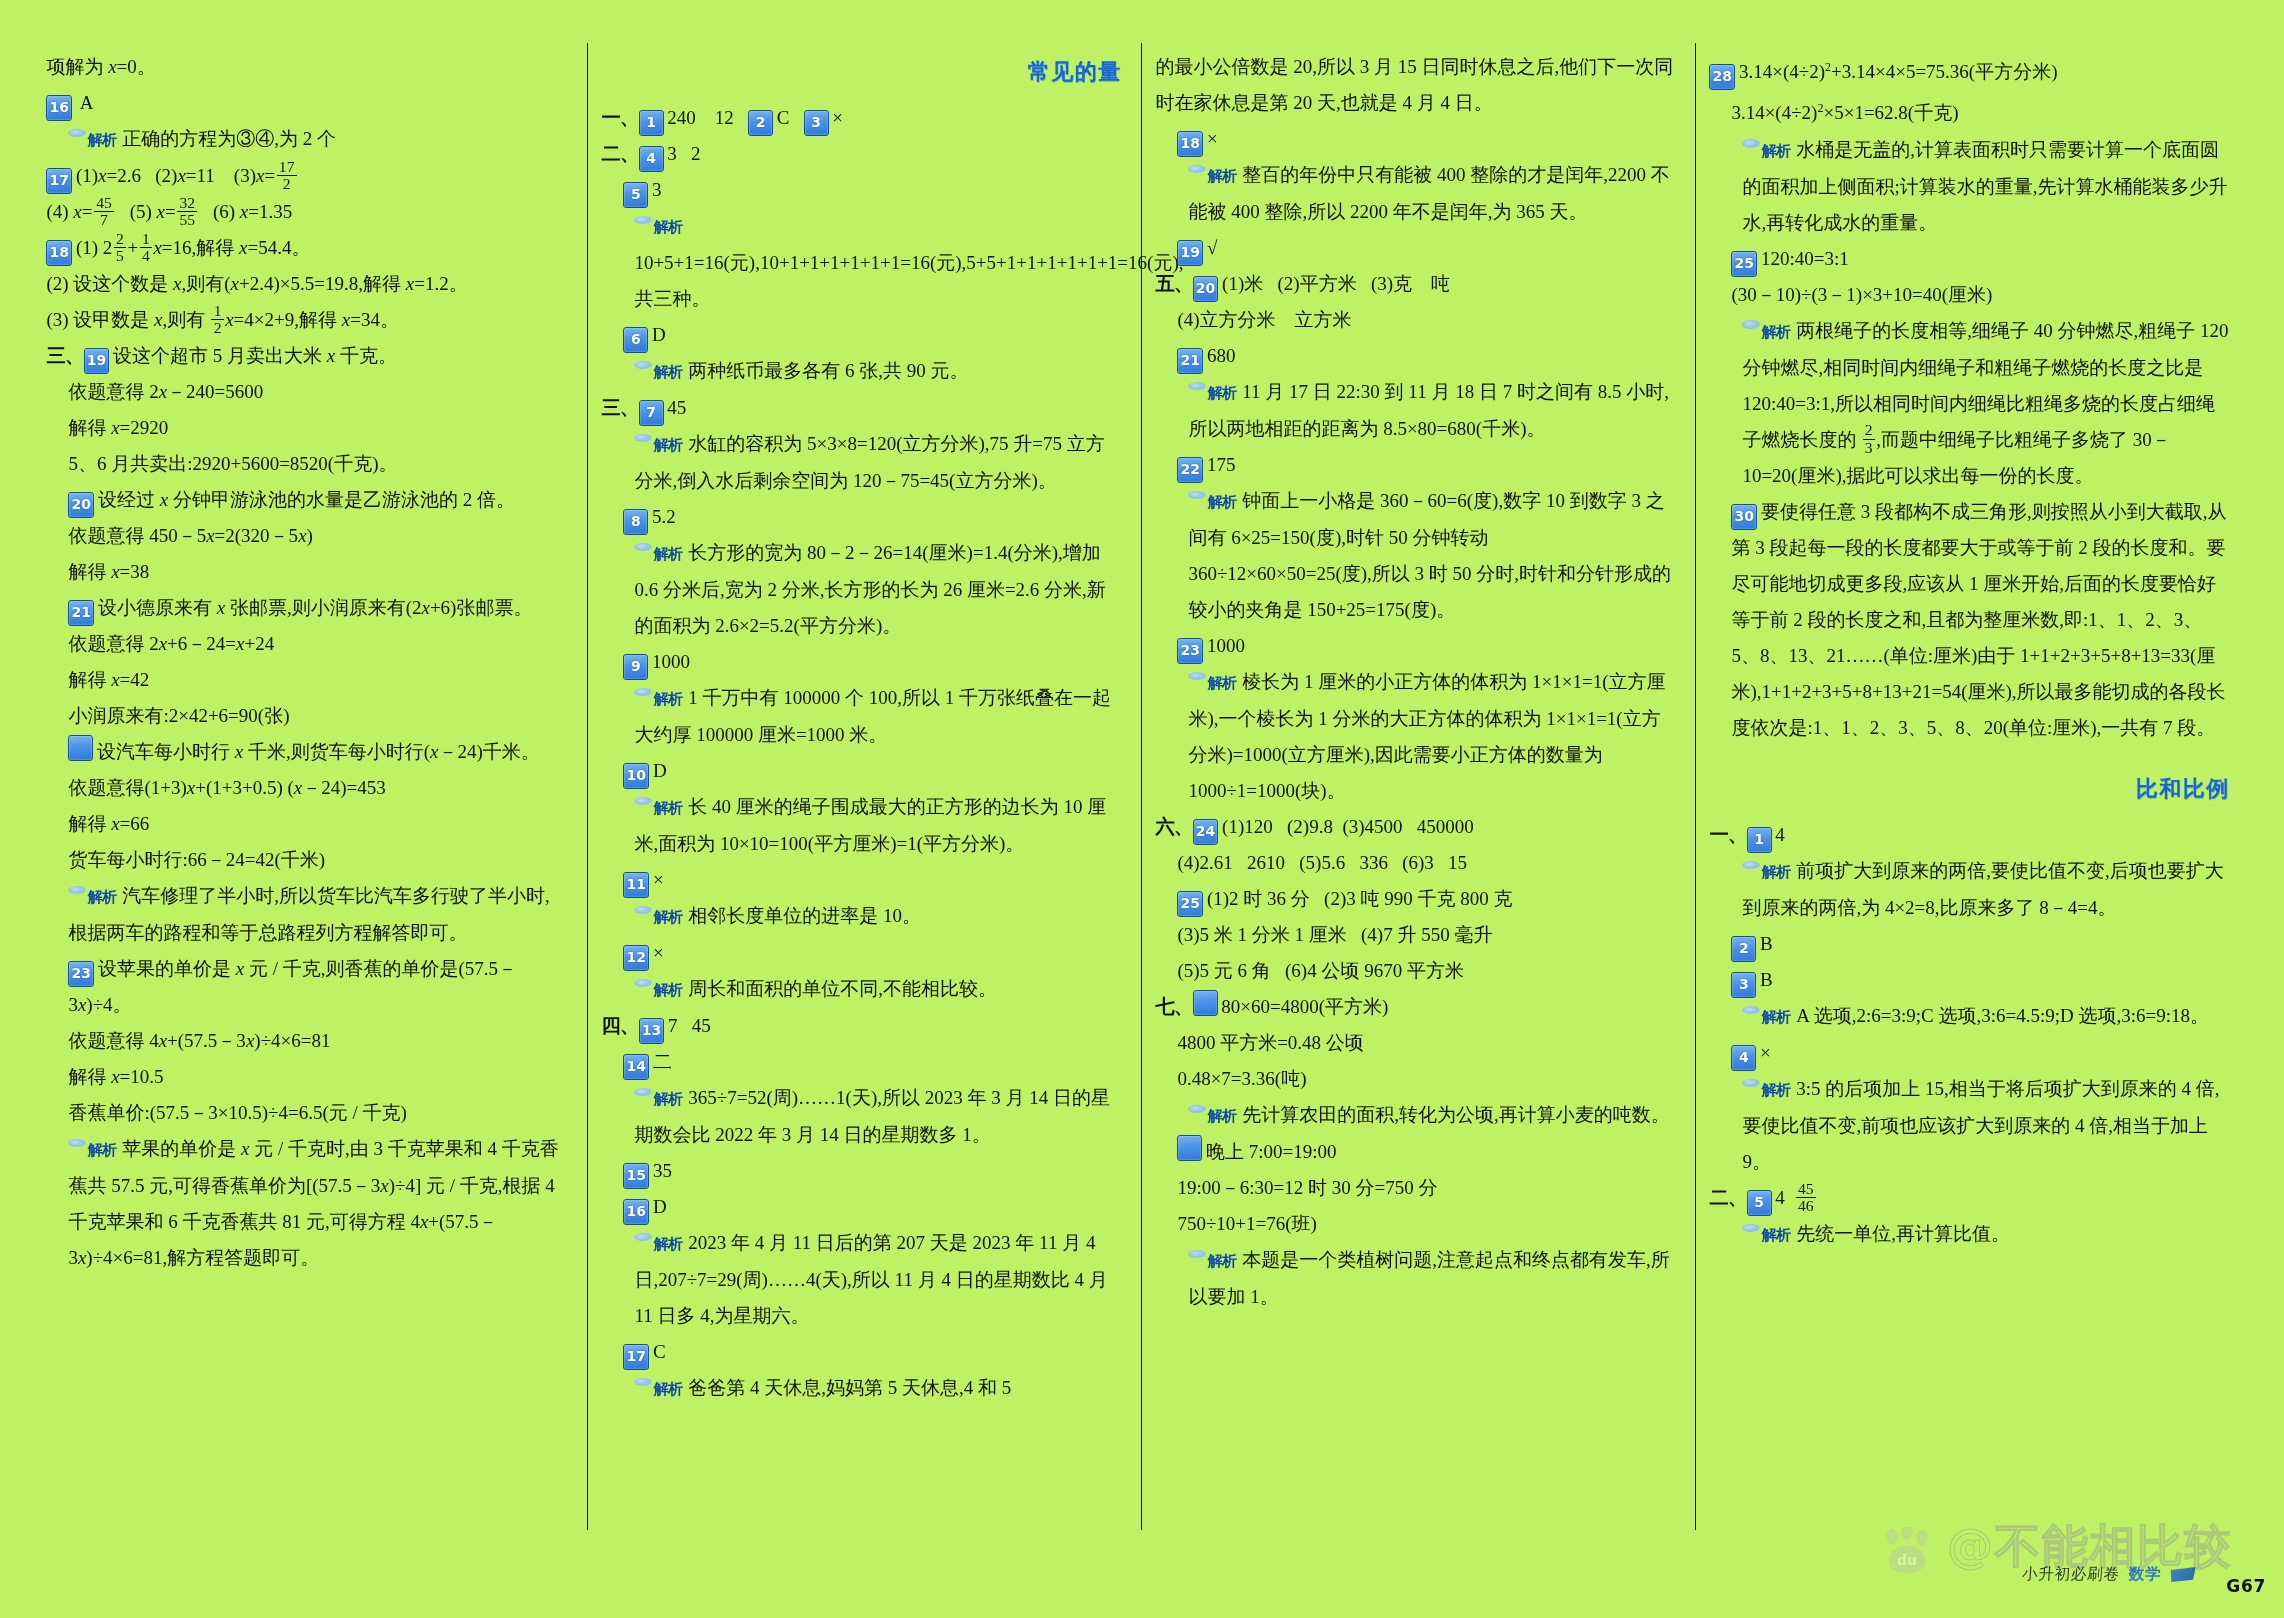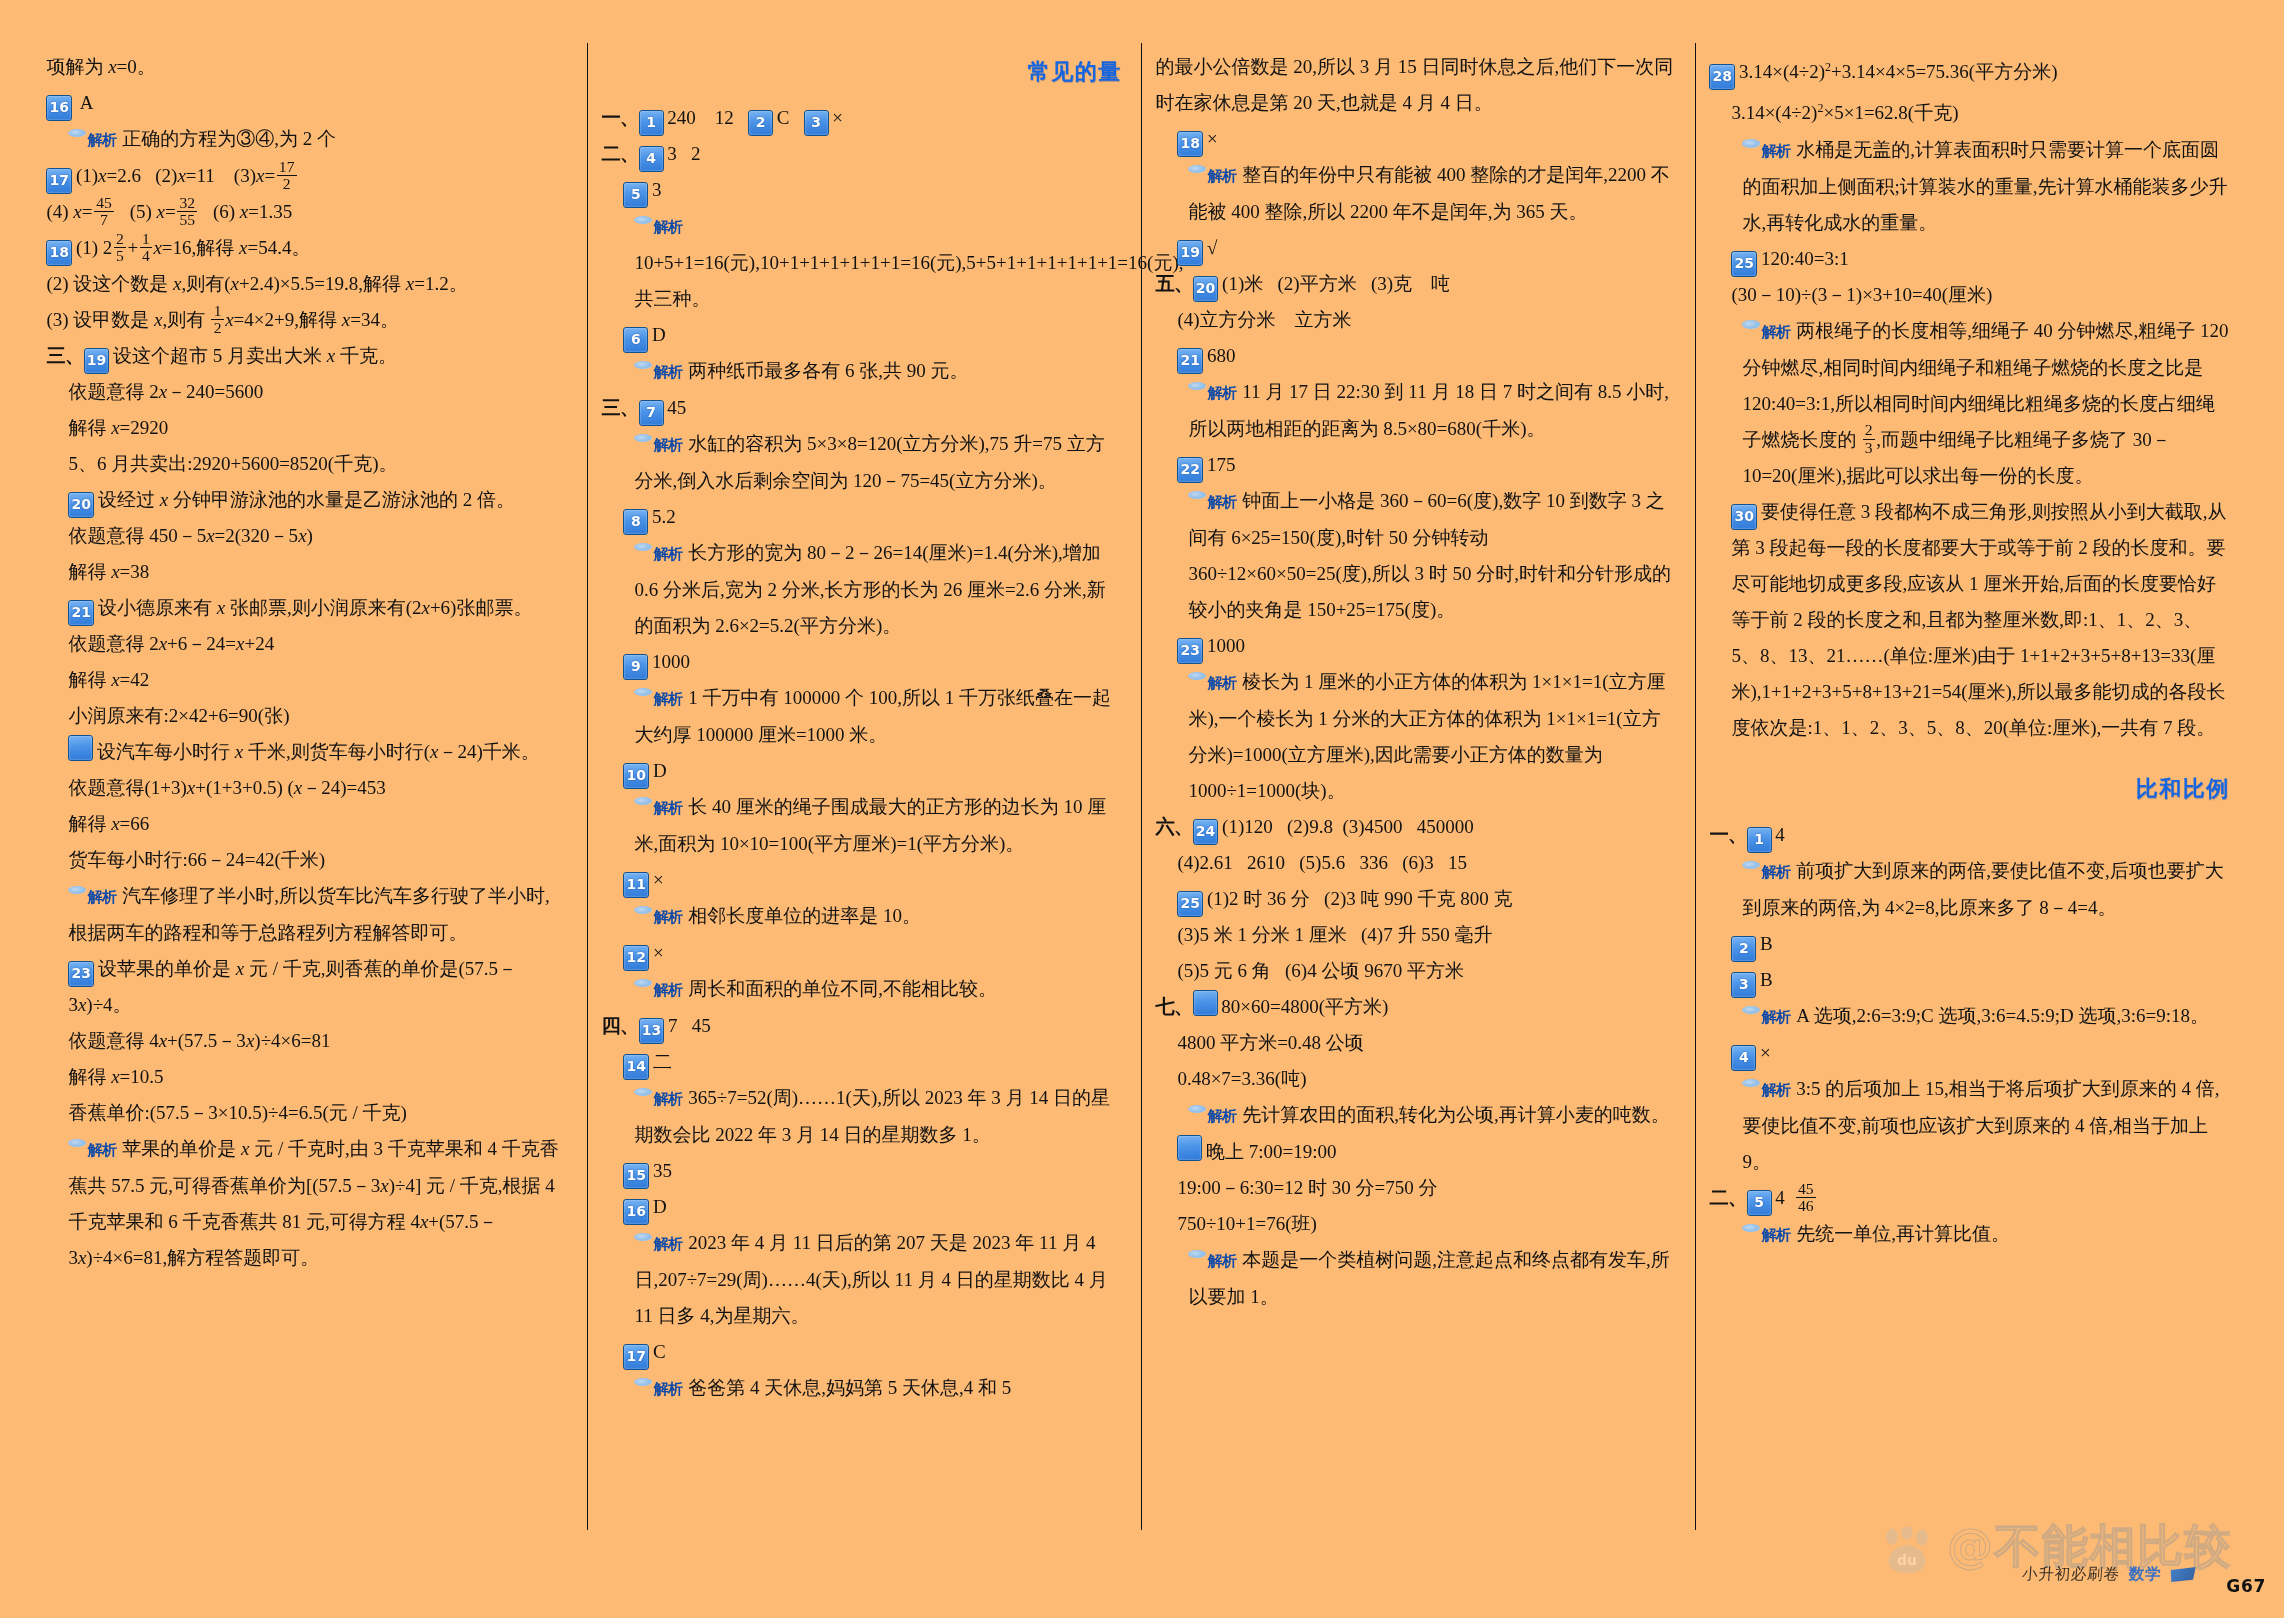--- a/index.html
+++ b/index.html
@@ -5,21 +5,21 @@
   * { box-sizing: border-box; margin: 0; padding: 0; }
   html, body {
     width: 2284px; height: 1618px;
     background: #ffffff;
     font-family: "Liberation Serif", "DejaVu Serif", serif;
     overflow: hidden;
   }
   #page {
     position: relative;
     width: 2284px; height: 1618px;
-    background: #fdba74;
+    background: #bef264;
     padding: 43px 33px 0 33px;
   }
   .columns {
     display: flex;
     width: 2219px;
     height: 1487px;
     align-items: stretch;
   }
   .col {
     width: 554px;

